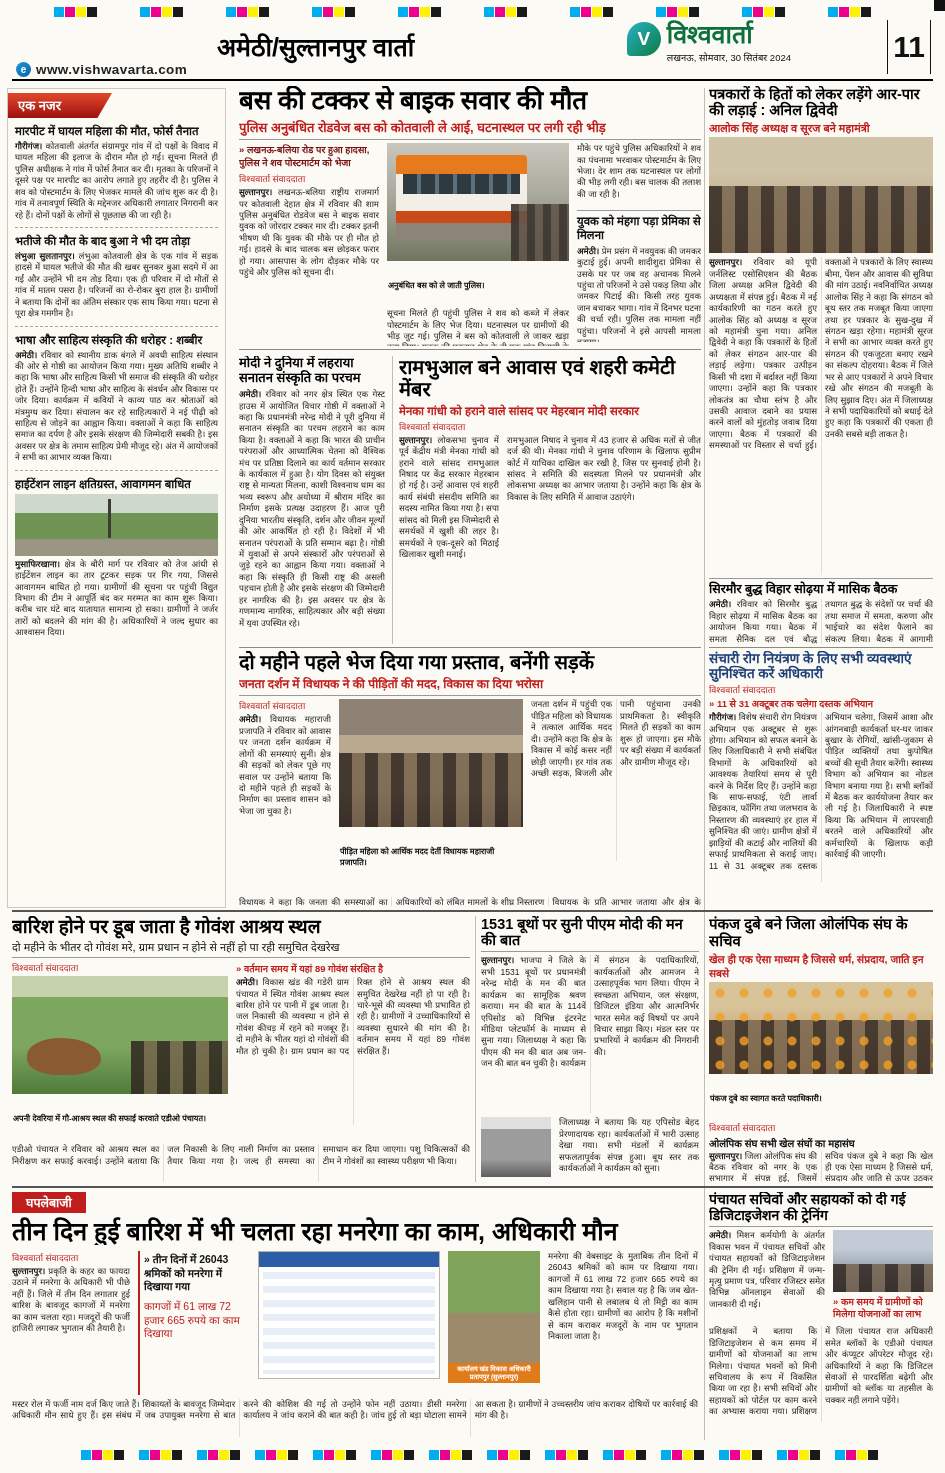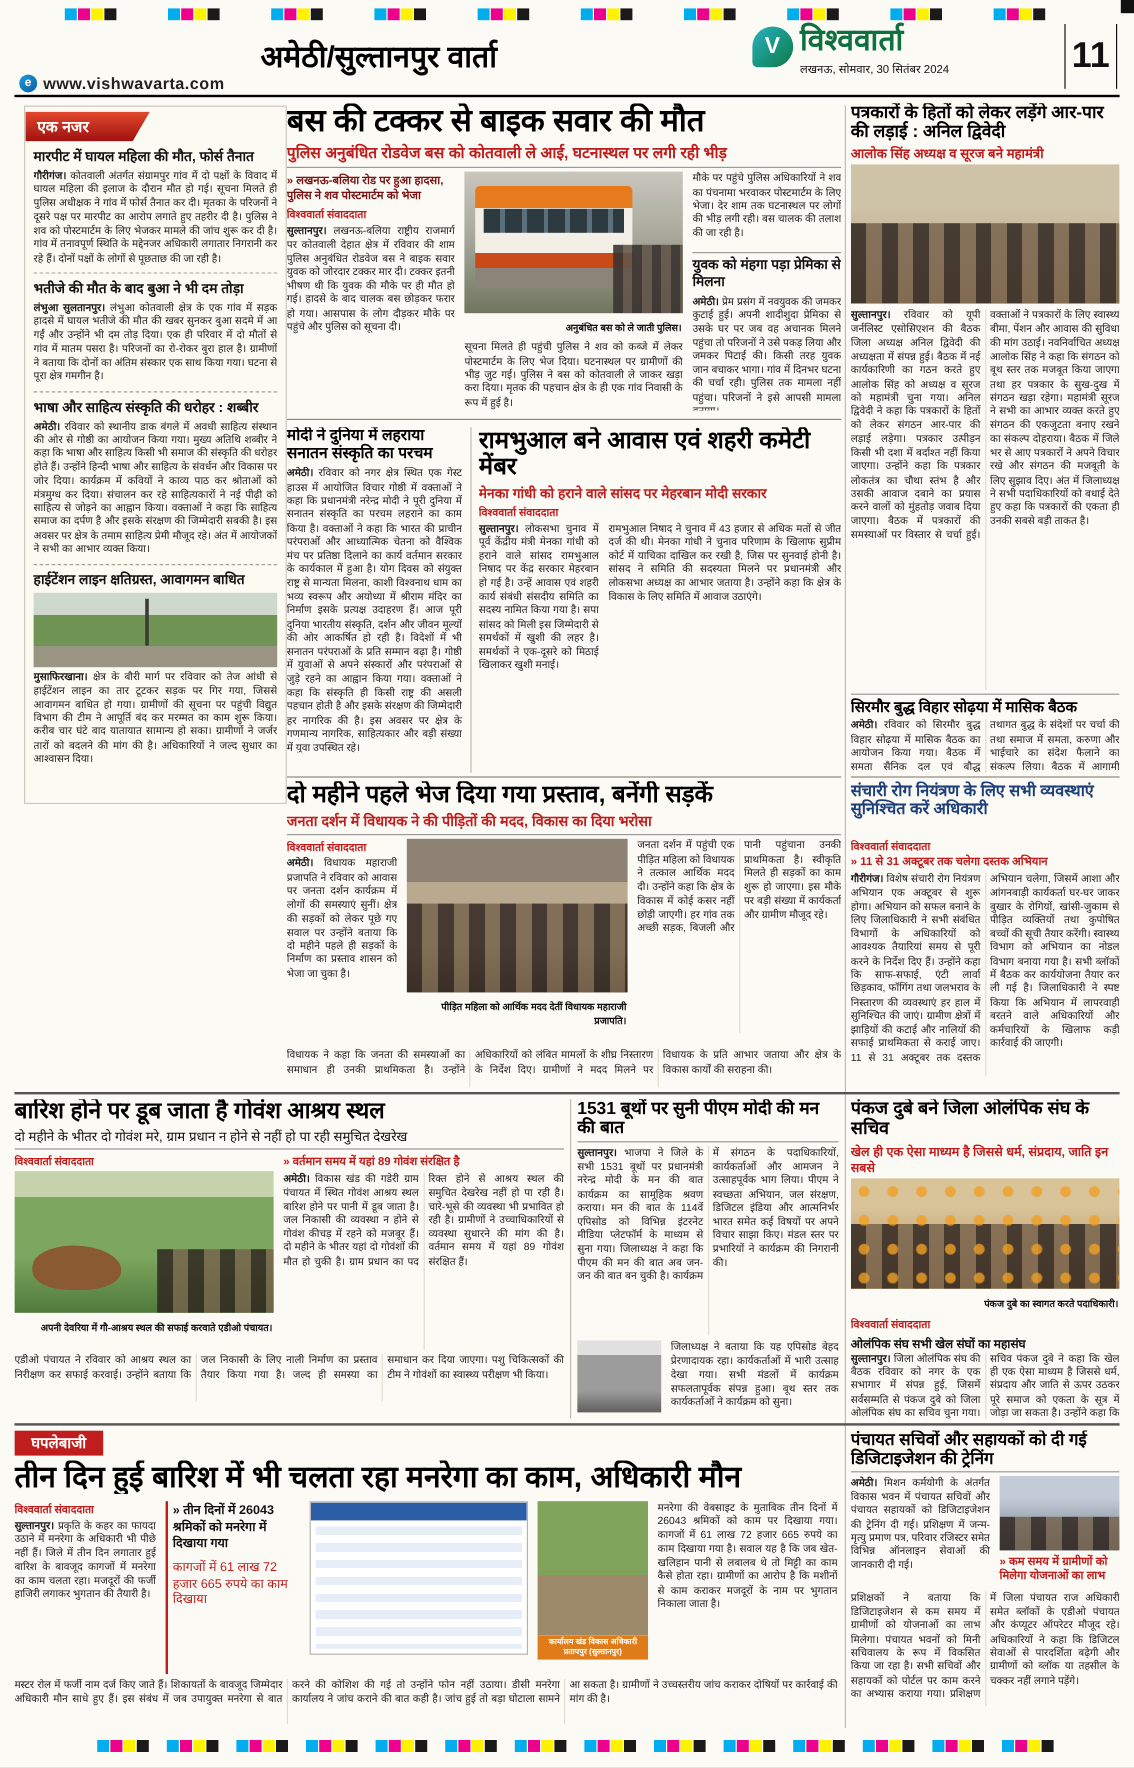--- a/index.html
+++ b/index.html
@@ -3,24 +3,24 @@
 <meta charset="utf-8">
 <style>
 *{margin:0;padding:0;box-sizing:border-box}
 html,body{background:#d8d5d0}
 #page{position:relative;width:945px;height:1473px;background:#fbfaf5;margin:0 auto;
   font-family:"Liberation Sans","DejaVu Sans",sans-serif;color:#111;overflow:hidden}
 .abs{position:absolute}
 .photo{position:relative;overflow:hidden;background:#999}
 .body-text{font-size:8.6px;line-height:1.33;text-align:justify;color:#1c1c1c;overflow:hidden}
 .dateline{font-weight:bold}
-.byline{color:#c01d1d;font-weight:bold;font-size:9px;display:block;margin-bottom:2px}
+.byline{color:#c01d1d;font-weight:normal;font-size:9px;display:block;margin-bottom:2px}
 .red-b{color:#c01d1d;font-weight:bold}
 .rule{border-top:1px solid #999;margin:3px 0}
-.caption{font-size:8px;font-weight:bold;text-align:right;padding:6px 1px;color:#111}
+.caption{font-size:8px;font-weight:bold;text-align:left;padding:18px 1px;color:#111}
 .cols2{column-count:2;column-gap:8px;column-rule:1px solid #e2ddd2}
 .cols3{column-count:3;column-gap:8px;column-rule:1px solid #e2ddd2}
 .bullet-red{color:#c01d1d;font-weight:bold;font-size:9.5px;line-height:1.25;margin:2px 0}
 h1,h2,h3{font-weight:bold;color:#000;line-height:1.12}
 .vline{position:absolute;width:1px;background:#c3bcb0}
 .hline{position:absolute;height:1px;background:#8f8a80}
 .pm-bar{display:flex;align-items:center;overflow:hidden}
 .pm-sq{width:10px;height:10px;margin-right:1px;flex:0 0 auto}
 .pm-top .pm-sq:nth-child(4n+1){margin-left:42px}
 .pm-bottom .pm-sq:nth-child(4n+1){margin-left:14px}
@@ -81,21 +81,21 @@
 .photo-training{background:linear-gradient(180deg,#c3ccd6 0 30%,#6b7684 100%)}
 
 .kicker-row{display:flex;align-items:center;gap:8px;margin-bottom:4px}
 .kicker-label{background:#c01d1d;color:#fff;font-weight:bold;font-size:12.5px;padding:2px 14px}
 .kicker-text{font-weight:bold;font-size:12.5px;color:#111}
 .mn-hl{font-size:25px;margin:2px 0 6px;white-space:nowrap;overflow:hidden}
 .pull-box{border-left:2px solid #c01d1d;padding:2px 4px}
 .pull1{font-weight:bold;font-size:10.5px;line-height:1.3;color:#111;margin-bottom:6px}
 .pull2{font-weight:normal;font-size:10.5px;line-height:1.3;color:#c01d1d}
 .flexrow{display:flex;gap:8px}
-.sanchari-hl{color:#1d3f7a;font-size:13.5px;margin-bottom:17px}
+.sanchari-hl{color:#1d3f7a;font-size:13.5px;margin-bottom:2px}
 </style>
 </head>
 <body>
 
 <div id="page">
 
   <div class="abs pm-bar pm-top" style="left:12px;top:6px;width:900px;height:11px">
       <span class="pm-sq" style="background: rgb(0, 174, 239);"></span>
       <span class="pm-sq" style="background: rgb(236, 0, 140);"></span>
       <span class="pm-sq" style="background: rgb(255, 242, 0);"></span>
@@ -160,21 +160,21 @@
 
   <div class="vline" style="left:704px;top:88px;height:1352px"></div>
   <div class="vline" style="left:392px;top:356px;height:288px"></div>
   <div class="vline" style="left:475px;top:916px;height:266px"></div>
   <div class="hline" style="left:239px;top:349px;width:462px"></div>
   <div class="hline" style="left:239px;top:647px;width:462px"></div>
   <div class="hline" style="left:709px;top:647px;width:224px"></div>
   <div class="hline" style="left:12px;top:910px;width:921px;height:2px;background:#555"></div>
   <div class="hline" style="left:12px;top:1186px;width:921px;height:2px;background:#555"></div>
 
-  <div class="abs ek" style="left:20px;top:88px;width:219px;height:582px">
+  <div class="abs ek" style="left:7px;top:88px;width:219px;height:820px">
     <div class="ek-head">एक नजर</div>
 
     <div>
       <div class="ek-hl">मारपीट में घायल महिला की मौत, फोर्स तैनात</div>
       <p class="body-text"><span class="dateline">गौरीगंज।</span> <span>कोतवाली अंतर्गत संग्रामपुर गांव में दो पक्षों के विवाद में घायल महिला की इलाज के दौरान मौत हो गई। सूचना मिलते ही पुलिस अधीक्षक ने गांव में फोर्स तैनात कर दी। मृतका के परिजनों ने दूसरे पक्ष पर मारपीट का आरोप लगाते हुए तहरीर दी है। पुलिस ने शव को पोस्टमार्टम के लिए भेजकर मामले की जांच शुरू कर दी है। गांव में तनावपूर्ण स्थिति के मद्देनजर अधिकारी लगातार निगरानी कर रहे हैं। दोनों पक्षों के लोगों से पूछताछ की जा रही है।</span></p>
     </div>
     <div class="ek-div"></div>
 
     <div>
       <div class="ek-hl">भतीजे की मौत के बाद बुआ ने भी दम तोड़ा</div>

